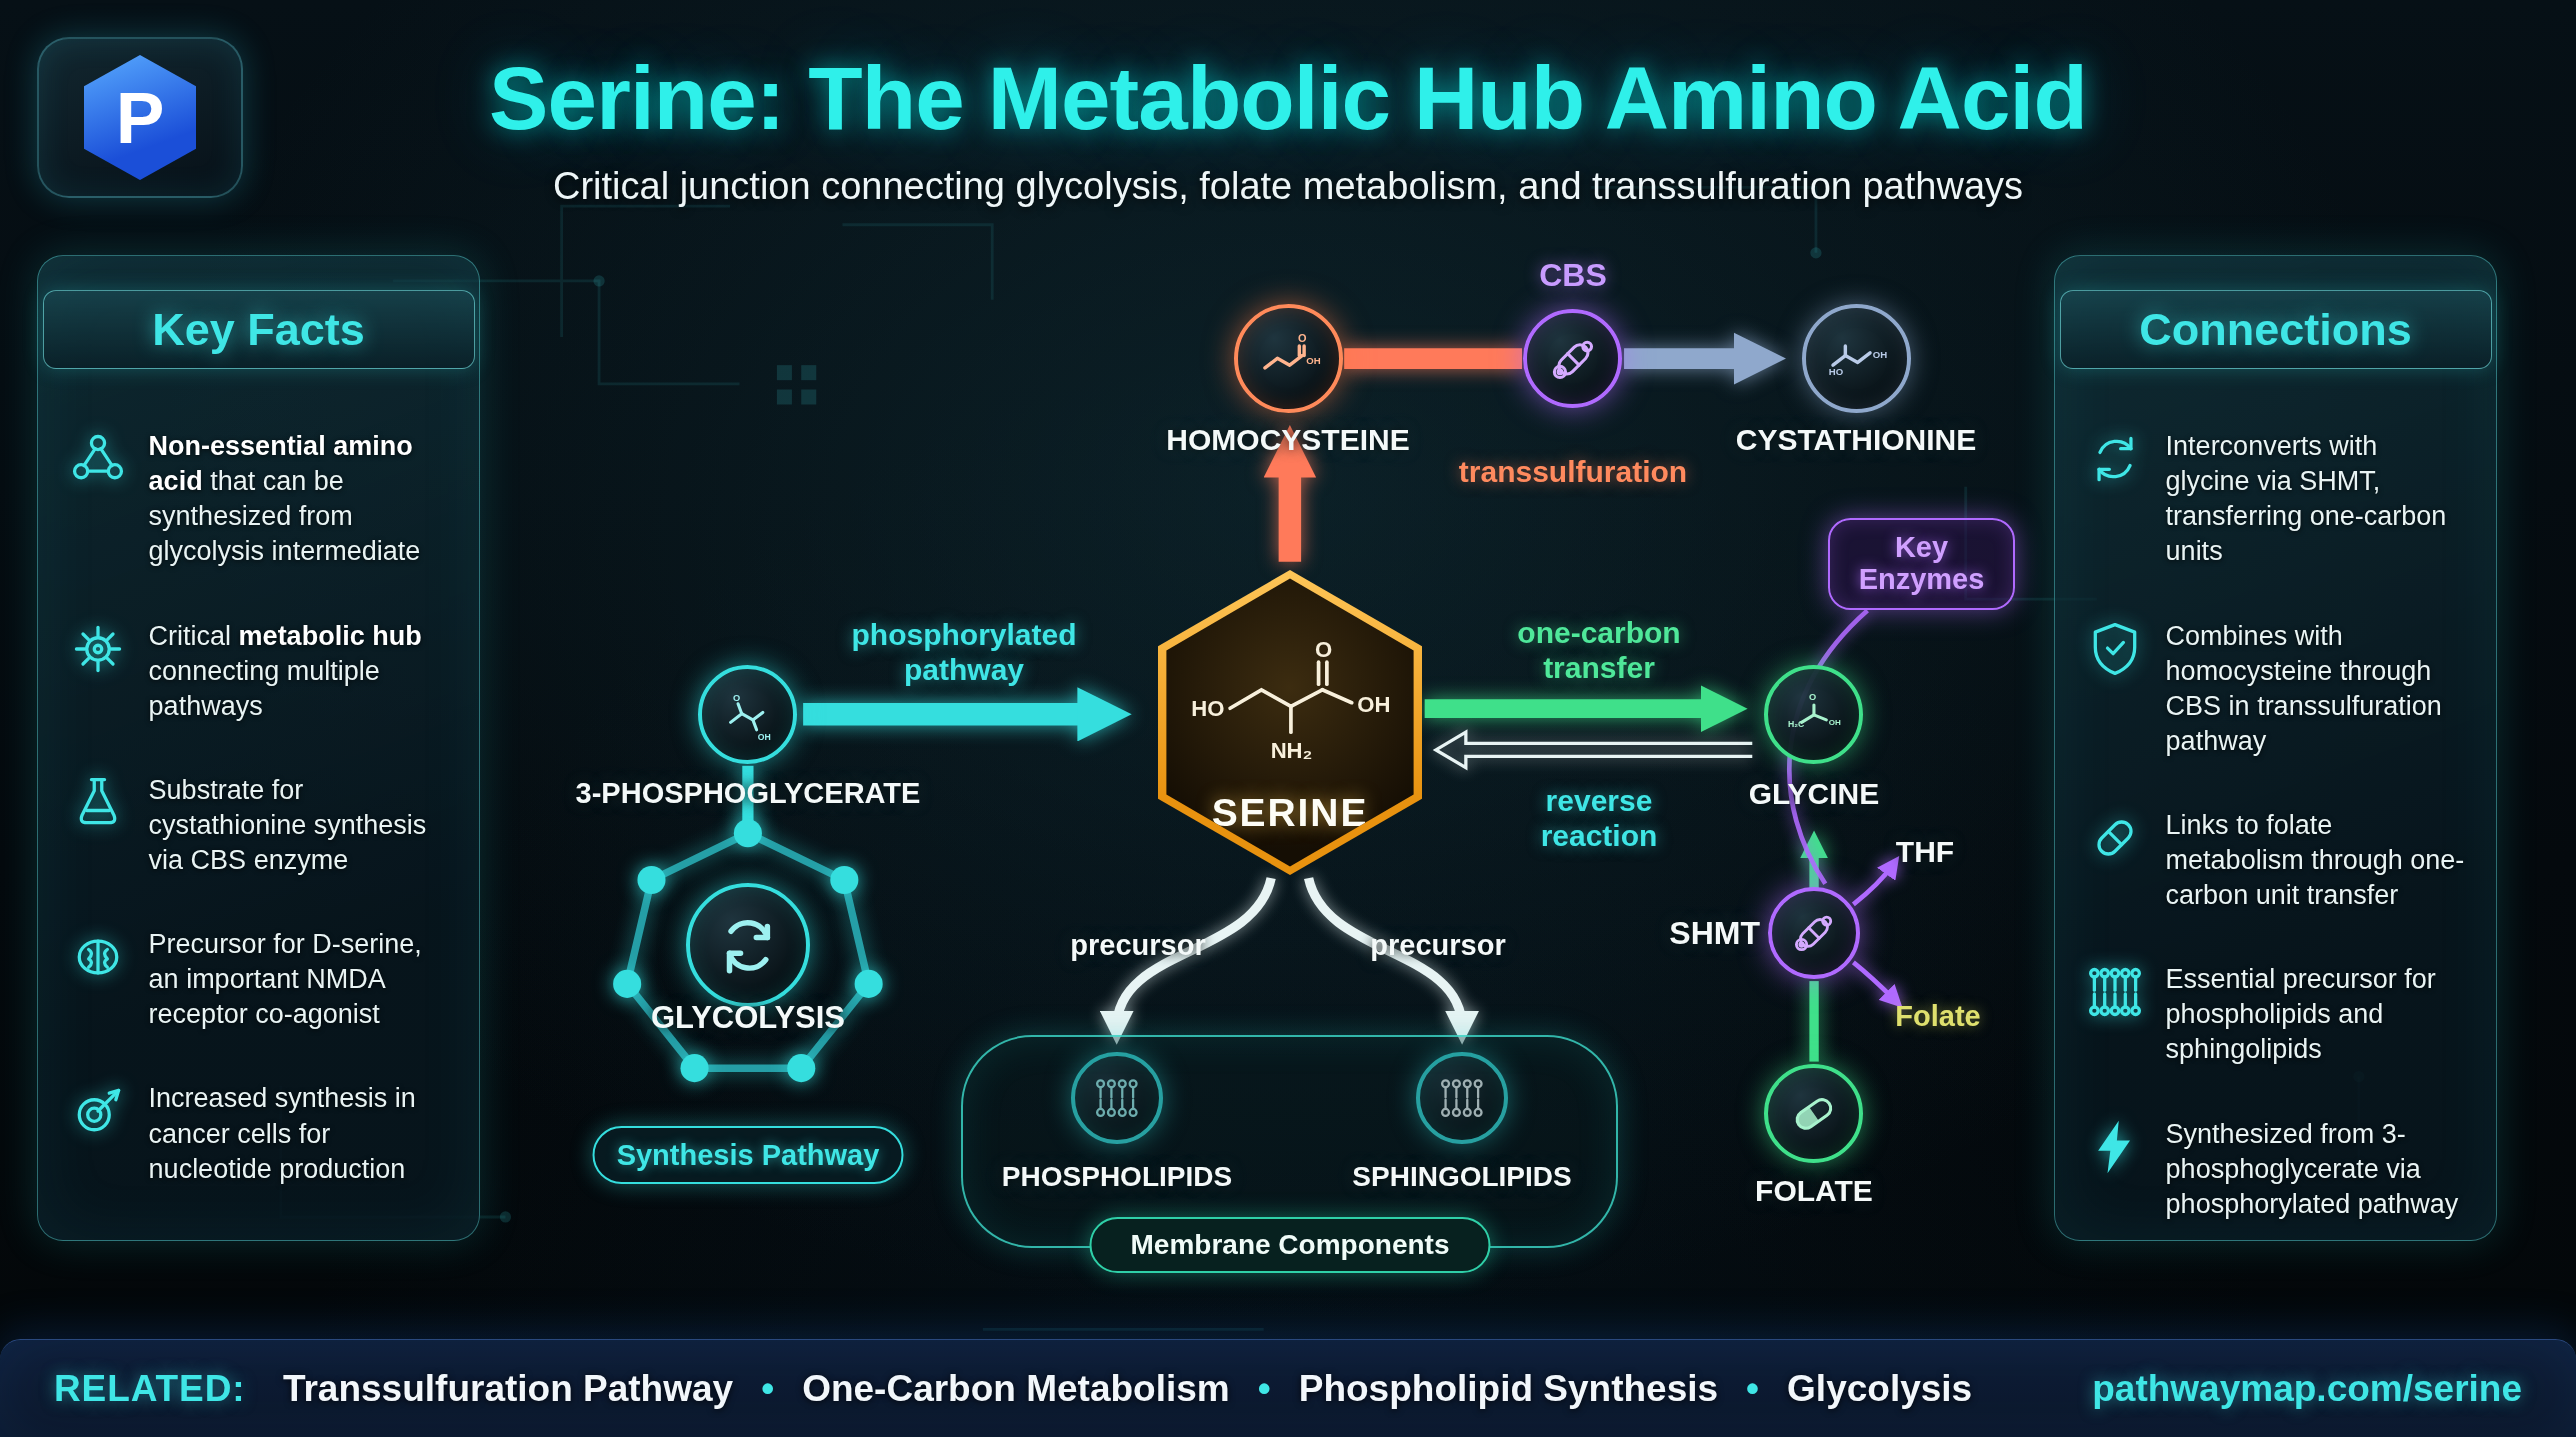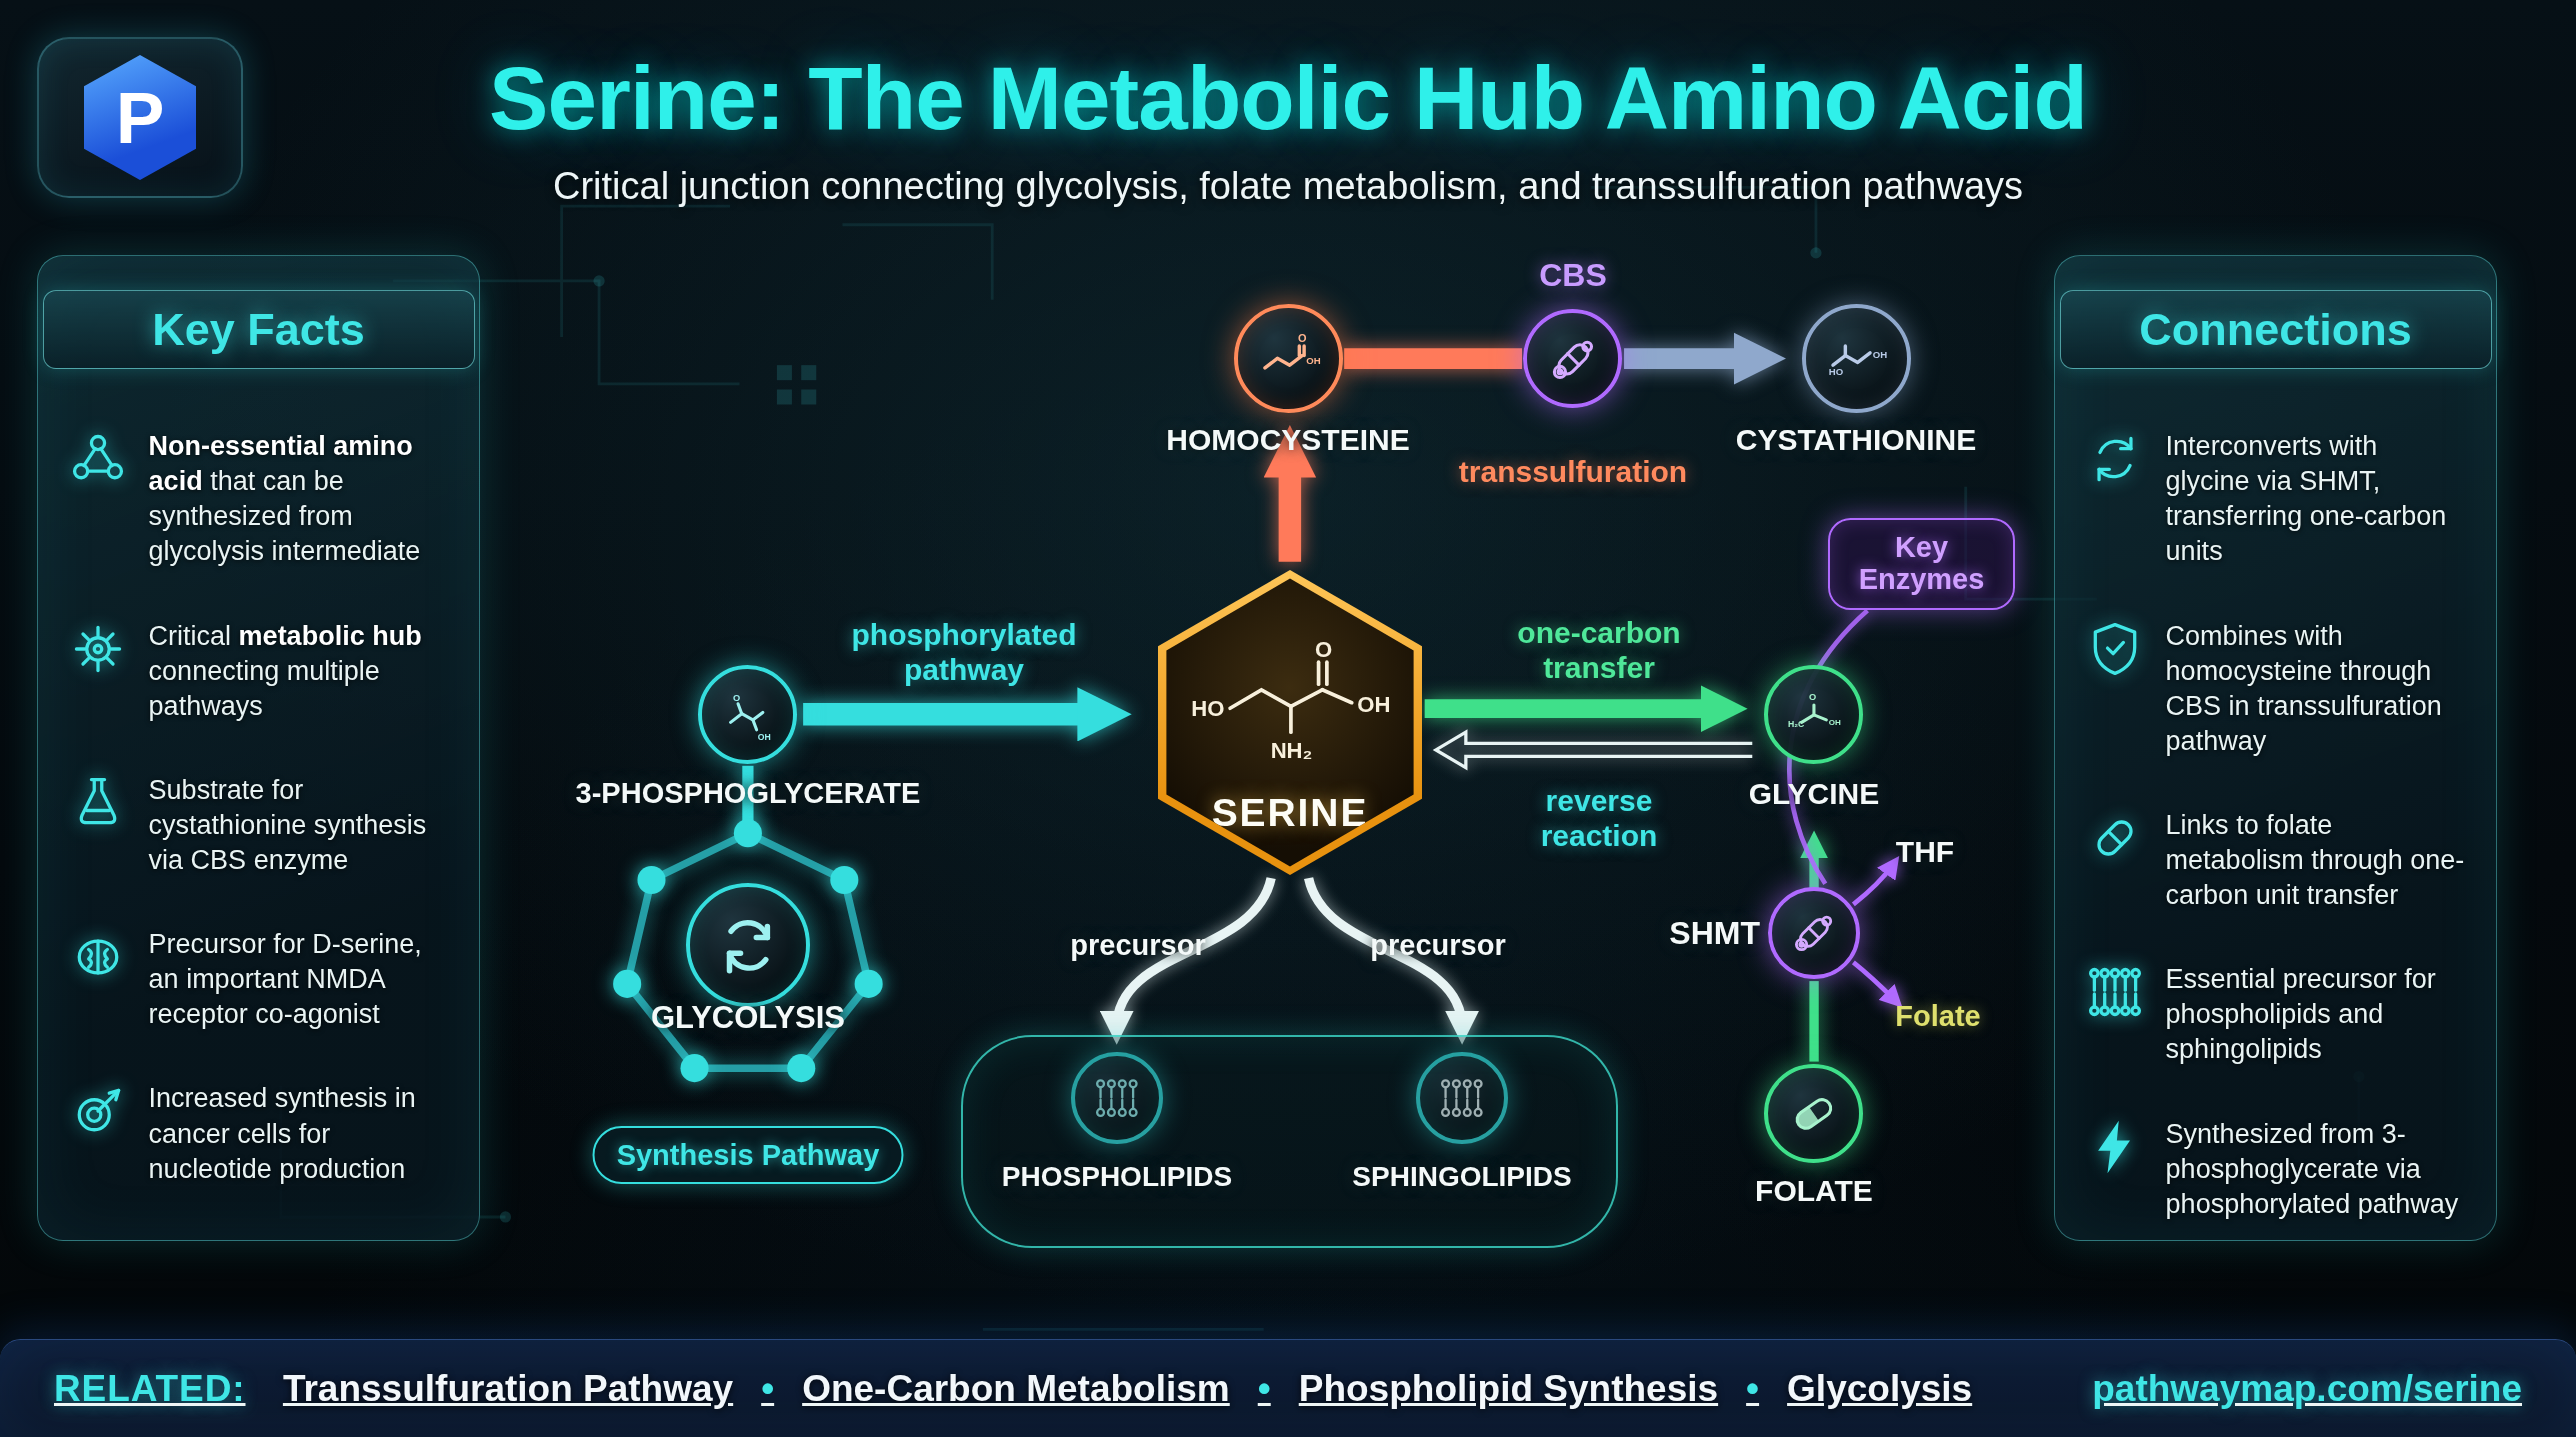--- a/index.html
+++ b/index.html
@@ -147,21 +147,20 @@
   .gl-wh{ filter:drop-shadow(0 0 8px rgba(230,244,244,.6)); }
 
   
   .footer{
     position:absolute; left:0; right:0; bottom:0; height:99px;
     background:linear-gradient(180deg,#0e1d36,#0b1628);
     border-top:1.9px solid rgba(90,150,255,.4); border-radius:20.6px 20.6px 0 0;
     display:flex; align-items:center; padding:0 54px; gap:28px;
     font-size:37px; font-weight:700;
     box-shadow:0 -7.5px 41px rgba(20,80,160,.28), inset 0 0 66px rgba(30,90,180,.14);
-    text-decoration:underline;
   }
   .footer .related{ color:#3fe6e6; letter-spacing:0.9px; margin-right:9.4px;
                     text-shadow:0 0 15px rgba(60,230,230,.5); }
   .footer .flink{ color:#f2f7fb; text-shadow:0 0.9px 7.5px rgba(0,0,0,.8); }
   .footer .dot{ color:#3fe6e6; }
   .footer .url{ margin-left:auto; color:#3fe6e6; text-shadow:0 0 15px rgba(60,230,230,.5); }
 </style>
 </head>
 <body>
 
@@ -550,20 +549,23 @@
       <div class="serine-name">SERINE</div>
     </div>
   </div>
 
   <div class="key-enzymes">
     <span>Key</span>
     <span>Enzymes</span>
   </div>
 
   <div class="membrane-box"></div>
+  <div class="pill membrane-pill">
+    <span>Membrane Components</span>
+  </div>
   <div class="pill synthesis-pill">
     <span>Synthesis Pathway</span>
   </div>
 
   <div class="lbl lpu" style="left:1573px;top:257px;">CBS</div>
   <div class="lbl lw" style="left:1288px;top:423px;">HOMOCYSTEINE</div>
   <div class="lbl lor" style="left:1573px;top:423px;">transsulfuration</div>
   <div class="lbl lw" style="left:1856px;top:423px;text-align:right;">CYSTATHIONINE</div>
 
   <div class="lbl lcy" style="left:964px;top:618px;">

